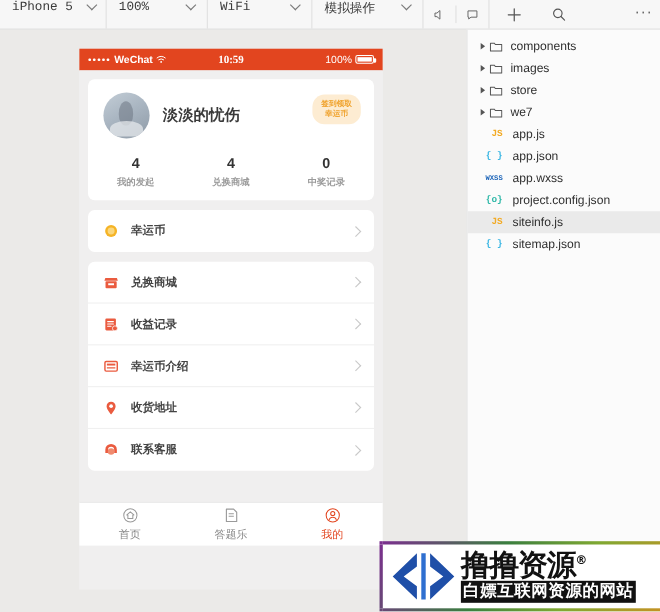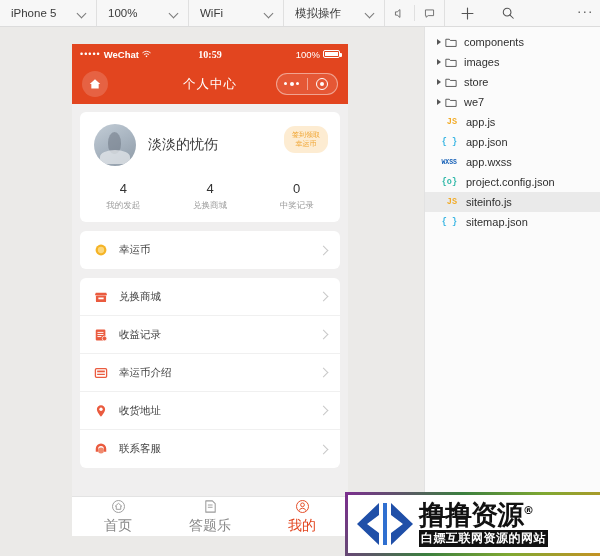--- a/index.html
+++ b/index.html
@@ -13,26 +13,27 @@
 
   
   .toolbar {
     position: absolute; top: 0; left: 0;
     width: 600px; height: 27px;
     background: #f7f7f7;
     border-bottom: 1px solid #dcdcdc;
     display: flex; align-items: stretch;
   }
   .tb-select {
-    display: flex; align-items: center; justify-content: space-between;
+    display: flex; justify-content: space-between;
     height: 100%;
     padding: 0 9px 0 11px;
     border-right: 1px solid #e0e0e0;
     font-size: 11.5px; color: #3a3a3a;
     cursor: default;
+    font-family: Liberation Mono, monospace;
   }
   .tb-select .lbl { white-space: nowrap; }
   .chev {
     margin-left: 14px; width: 9px; height: 9px;
     position: relative; flex: none;
   }
   .chev::before {
     content: ""; position: absolute; left: 0px; top: 1px;
     width: 6px; height: 6px;
     border-right: 1.3px solid #7a7a7a;
@@ -128,20 +129,21 @@
   .cap-target i { width: 4px; height: 4px; border-radius: 50%; background: #fff; display:block; }
 
   
   .phone-body {
     height: 392px; background: #f0efef;
     overflow: hidden; position: relative;
   }
   .card {
     background: #fff; border-radius: 6px;
     margin: 8px 8px 0 8px;
+    font-weight: bold;
   }
   .user-card { padding: 12px 0 10px 0; position: relative; }
   .user-top { display: flex; align-items: center; padding: 0 14px; }
   .avatar {
     width: 42px; height: 42px; border-radius: 50%;
     background: linear-gradient(150deg,#c3cdd6 0%,#aab6c2 45%,#8e9aa6 100%);
     position: relative; overflow: hidden; flex: none;
   }
   .avatar::before {
     content: ""; position: absolute; left: 14px; top: 8px;
@@ -186,21 +188,21 @@
   }
 
   
   .tab-bar {
     height: 40px; background: #fff;
     border-top: 1px solid #e3e3e3;
     display: flex; align-items: center;
   }
   .tab { flex: 1; text-align: center; }
   .tab .t-ico { height: 17px; display: flex; align-items: center; justify-content: center; }
-  .tab .t-lbl { font-size: 14px; color: #888; margin-top: 2px; }
+  .tab .t-lbl { font-size: 10px; color: #888; margin-top: 2px; }
   .tab.active .t-lbl { color: #e2451f; }
 
   
   .tree-pane {
     position: absolute; top: 27px; left: 424px;
     width: 176px; height: 529px;
     background: #fbfbfb;
     border-left: 1px solid #e2e2e2;
     padding-top: 5px;
     font-size: 11px; color: #2f2f2f;
@@ -244,21 +246,21 @@
   }
   .wm-text { margin-left: 4px; }
   .wm-main {
     font-size: 27px; font-weight: 900; color: #111;
     letter-spacing: -1px; line-height: 1; position: relative;
     font-family: "DejaVu Sans", sans-serif;
   }
   .wm-reg { font-size: 11px; vertical-align: super; font-weight: 700; }
   .wm-sub {
     margin-top: 0; background: #111; color: #fff;
-    font-size: 12px; font-weight: 700; letter-spacing: 0.5px;
+    font-size: 15px; font-weight: 700; letter-spacing: 0.5px;
     padding: 1px 2px; display: inline-block; line-height: 1.2;
   }
 </style>
 </head>
 <body>
 
 <div id="app">
 
   <div class="toolbar">
     <div class="tb-select sel-device">
@@ -321,43 +323,20 @@
         </div>
         <div class="sb-time">10:59</div>
         <div class="sb-right">
           <span>100%</span>
           <span class="batt">
               <i></i>
             </span>
         </div>
       </div>
 
-      <div class="nav-bar">
-        <div class="nav-home">
-          <svg width="14" height="14" viewBox="0 0 16 16">
-            <path d="M8 2.5L14 8h-1.8v5.2H3.8V8H2z" fill="#fff"></path>
-          </svg>
-        </div>
-        <div class="nav-title">个人中心</div>
-        <div class="capsule">
-          <div class="cap-half">
-            <span class="cap-dots">
-              <span></span>
-                <span class="mid"></span>
-                <span></span>
-            </span>
-          </div>
-          <div class="cap-line"></div>
-          <div class="cap-half">
-            <span class="cap-target">
-                <i></i>
-              </span>
-          </div>
-        </div>
-      </div>
 
       <div class="phone-body">
 
         <div class="card user-card">
           <div class="user-top">
             <div class="avatar"></div>
             <div class="uname">淡淡的忧伤</div>
           </div>
           <div class="sign-badge">
             <div>签到领取</div>

